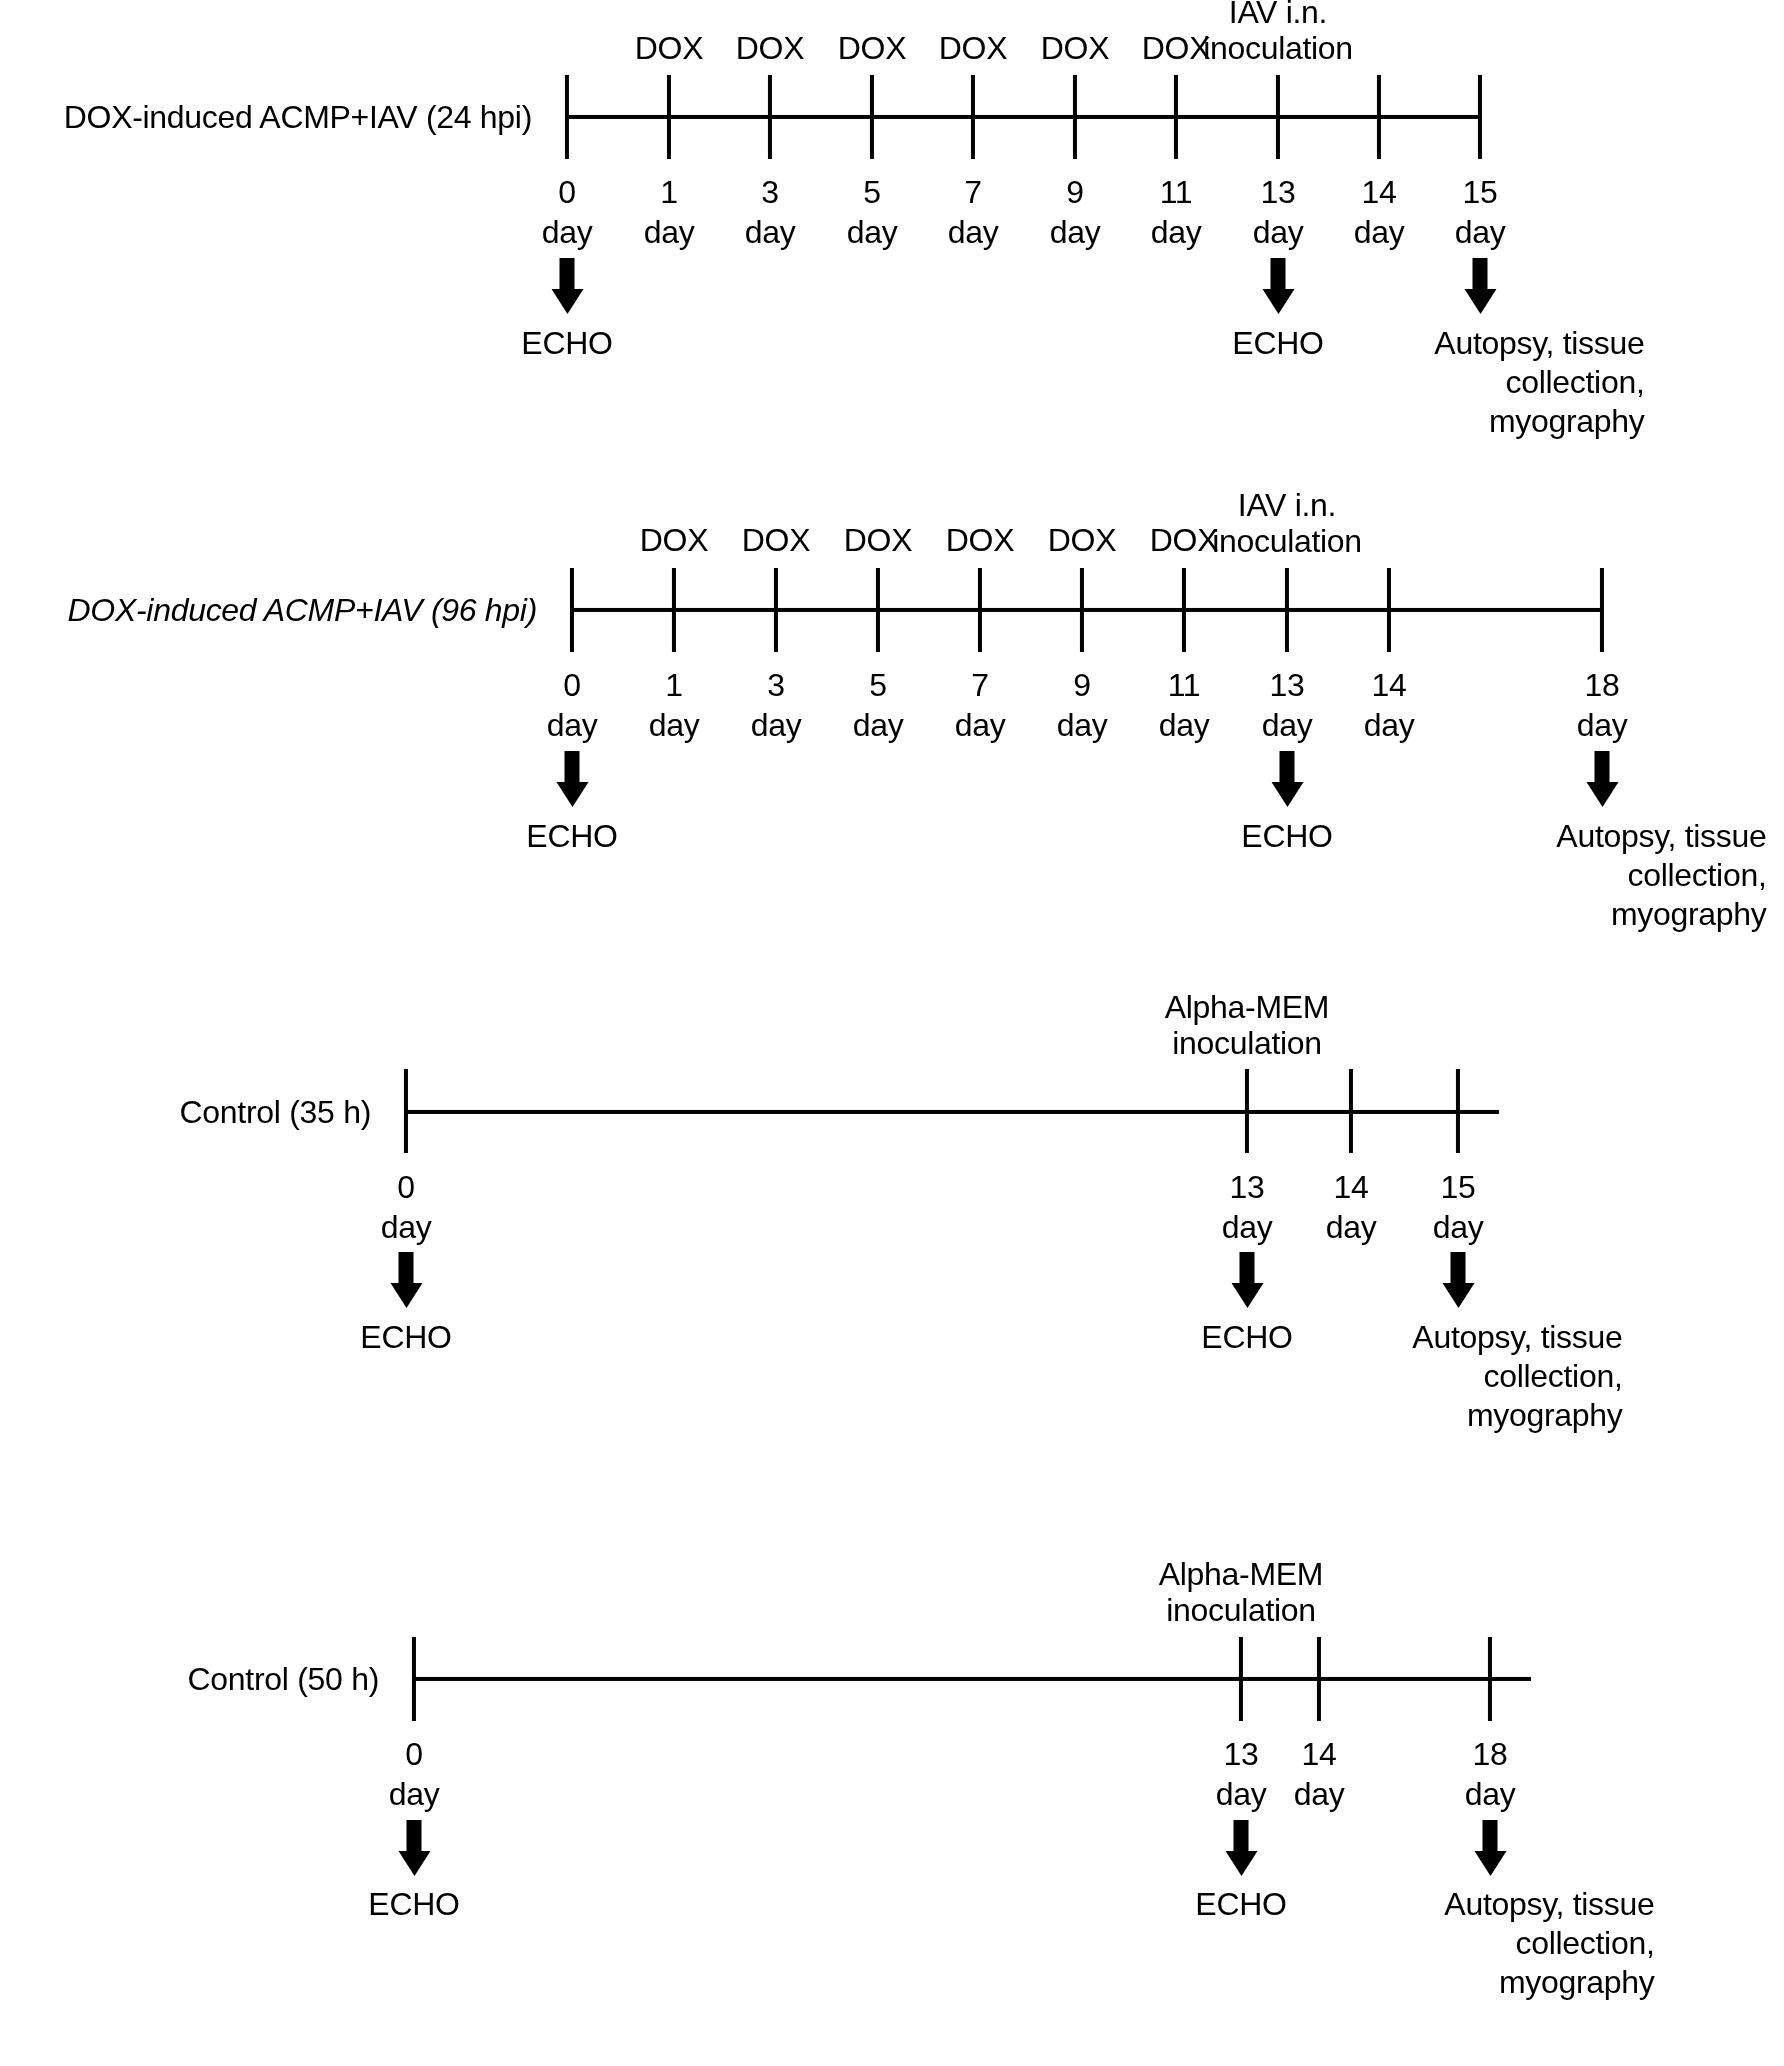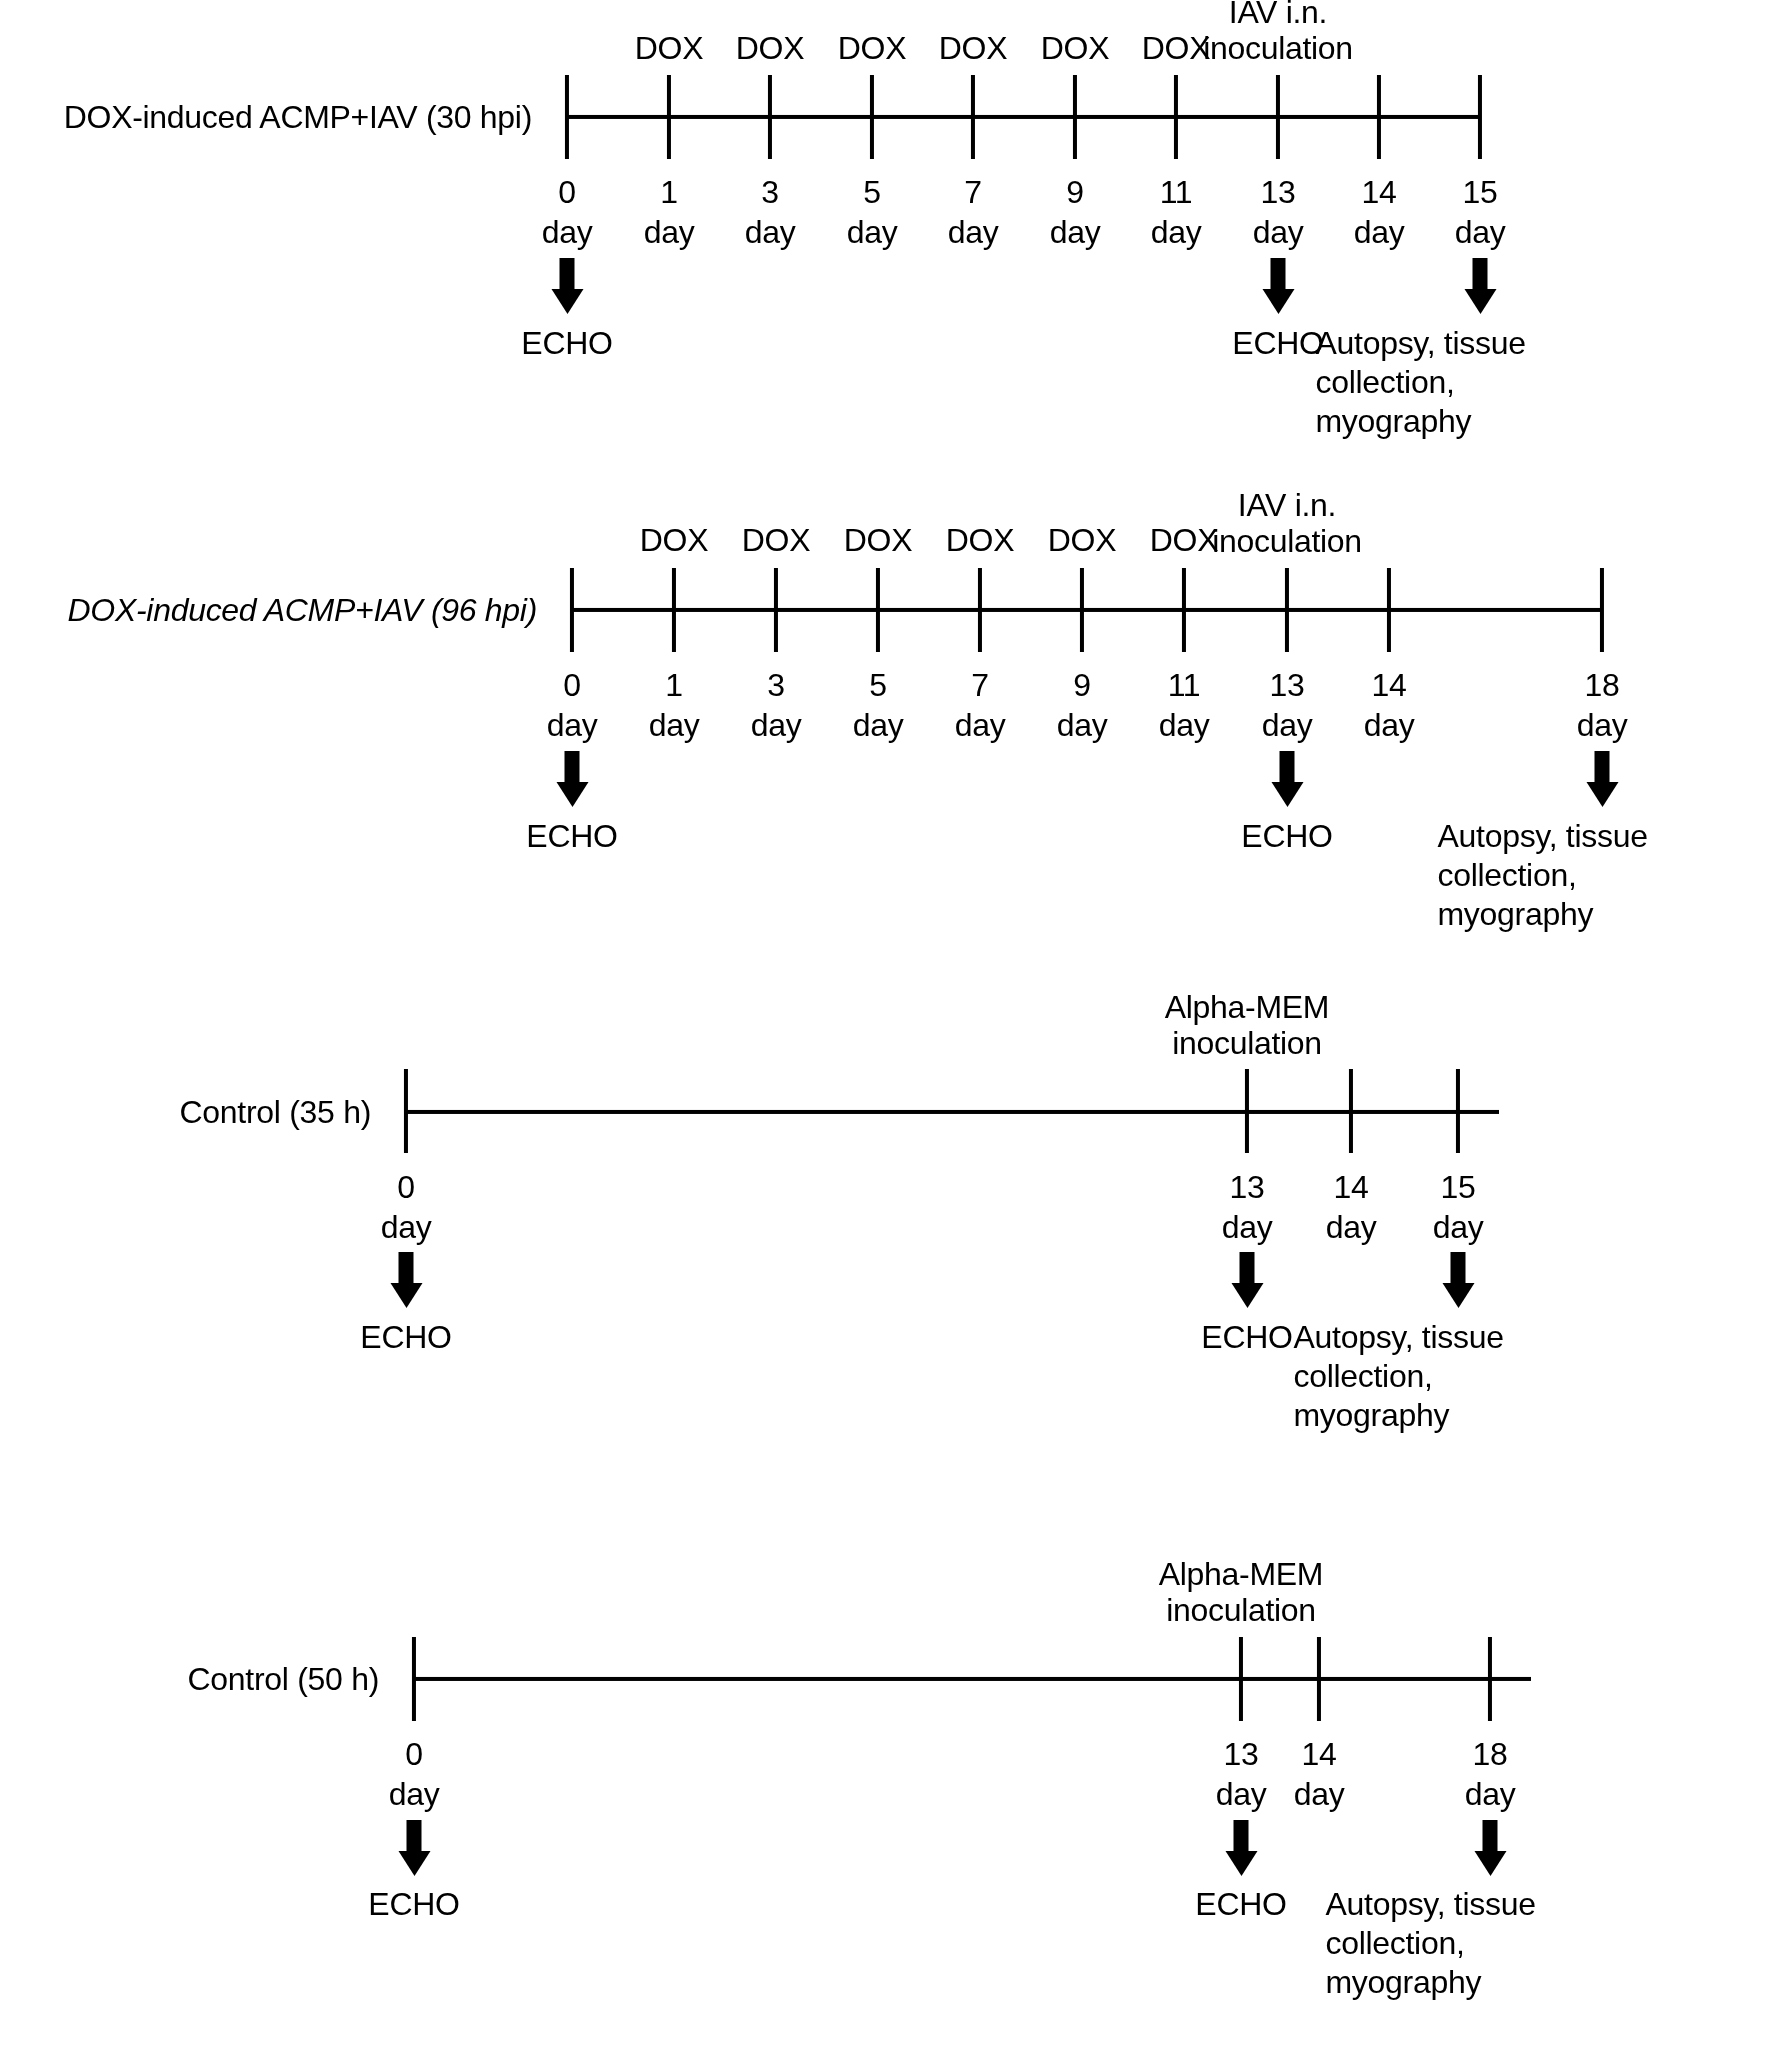--- a/index.html
+++ b/index.html
@@ -88,35 +88,35 @@
     height: 0;
     margin: 0 auto;
     border-left: 16.4px solid transparent;
     border-right: 16.4px solid transparent;
     border-top: 25px solid #000000;
   }
 
   
   .arrow-caption {
     position: absolute;
-    text-align: left;
+    text-align: right;
     white-space: pre-line;
     font-size: 32px;
     line-height: 1.22;
     letter-spacing: -0.3px;
     transform: translateX(-50%);
   }
   .arrow-caption.wide { width: 329px; }
 </style>
 </head>
 <body>
 
 <div id="page">
     <div class="tl-block">
-      <div class="row-label" style="left: 532px; top: 117px;">DOX-induced ACMP+IAV (30 hpi)</div>
+      <div class="row-label" style="left: 532px; top: 117px;">DOX-induced ACMP+IAV (24 hpi)</div>
       <div class="axis-line" style="left: 567px; top: 117px; width: 912px;"></div>
       <div class="tick" style="left: 567px; top: 75px; height: 84px;"></div>
       <div class="day-label" style="left: 567px; top: 172px;">
         <span class="day-num">0</span>
         <span class="day-word">day</span>
       </div>
       <div class="arrow" style="left: 567px; top: 258px;">
         <div class="shaft" style="height: 30.5px;"></div>
         <div class="head"></div>
       </div>

